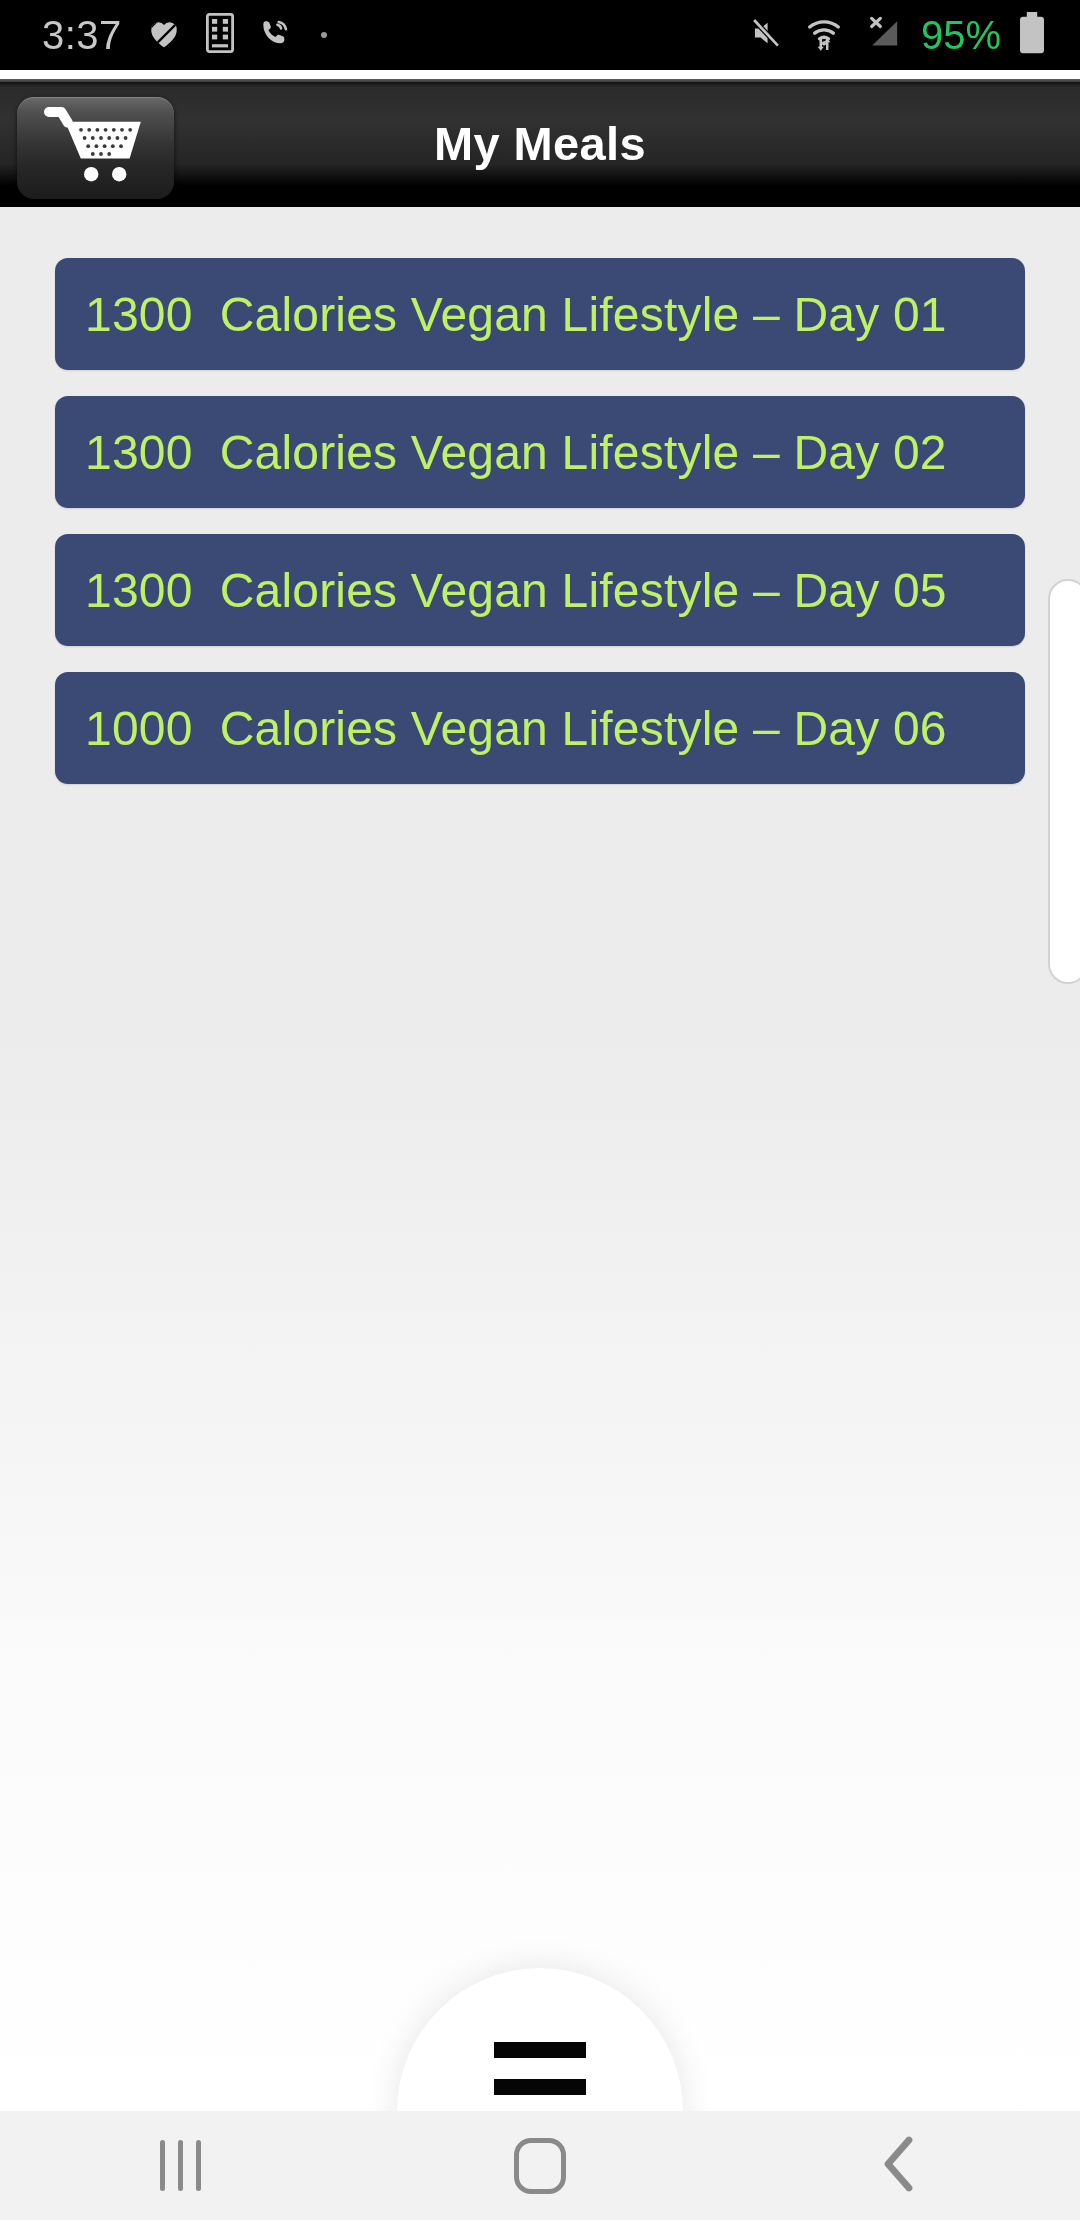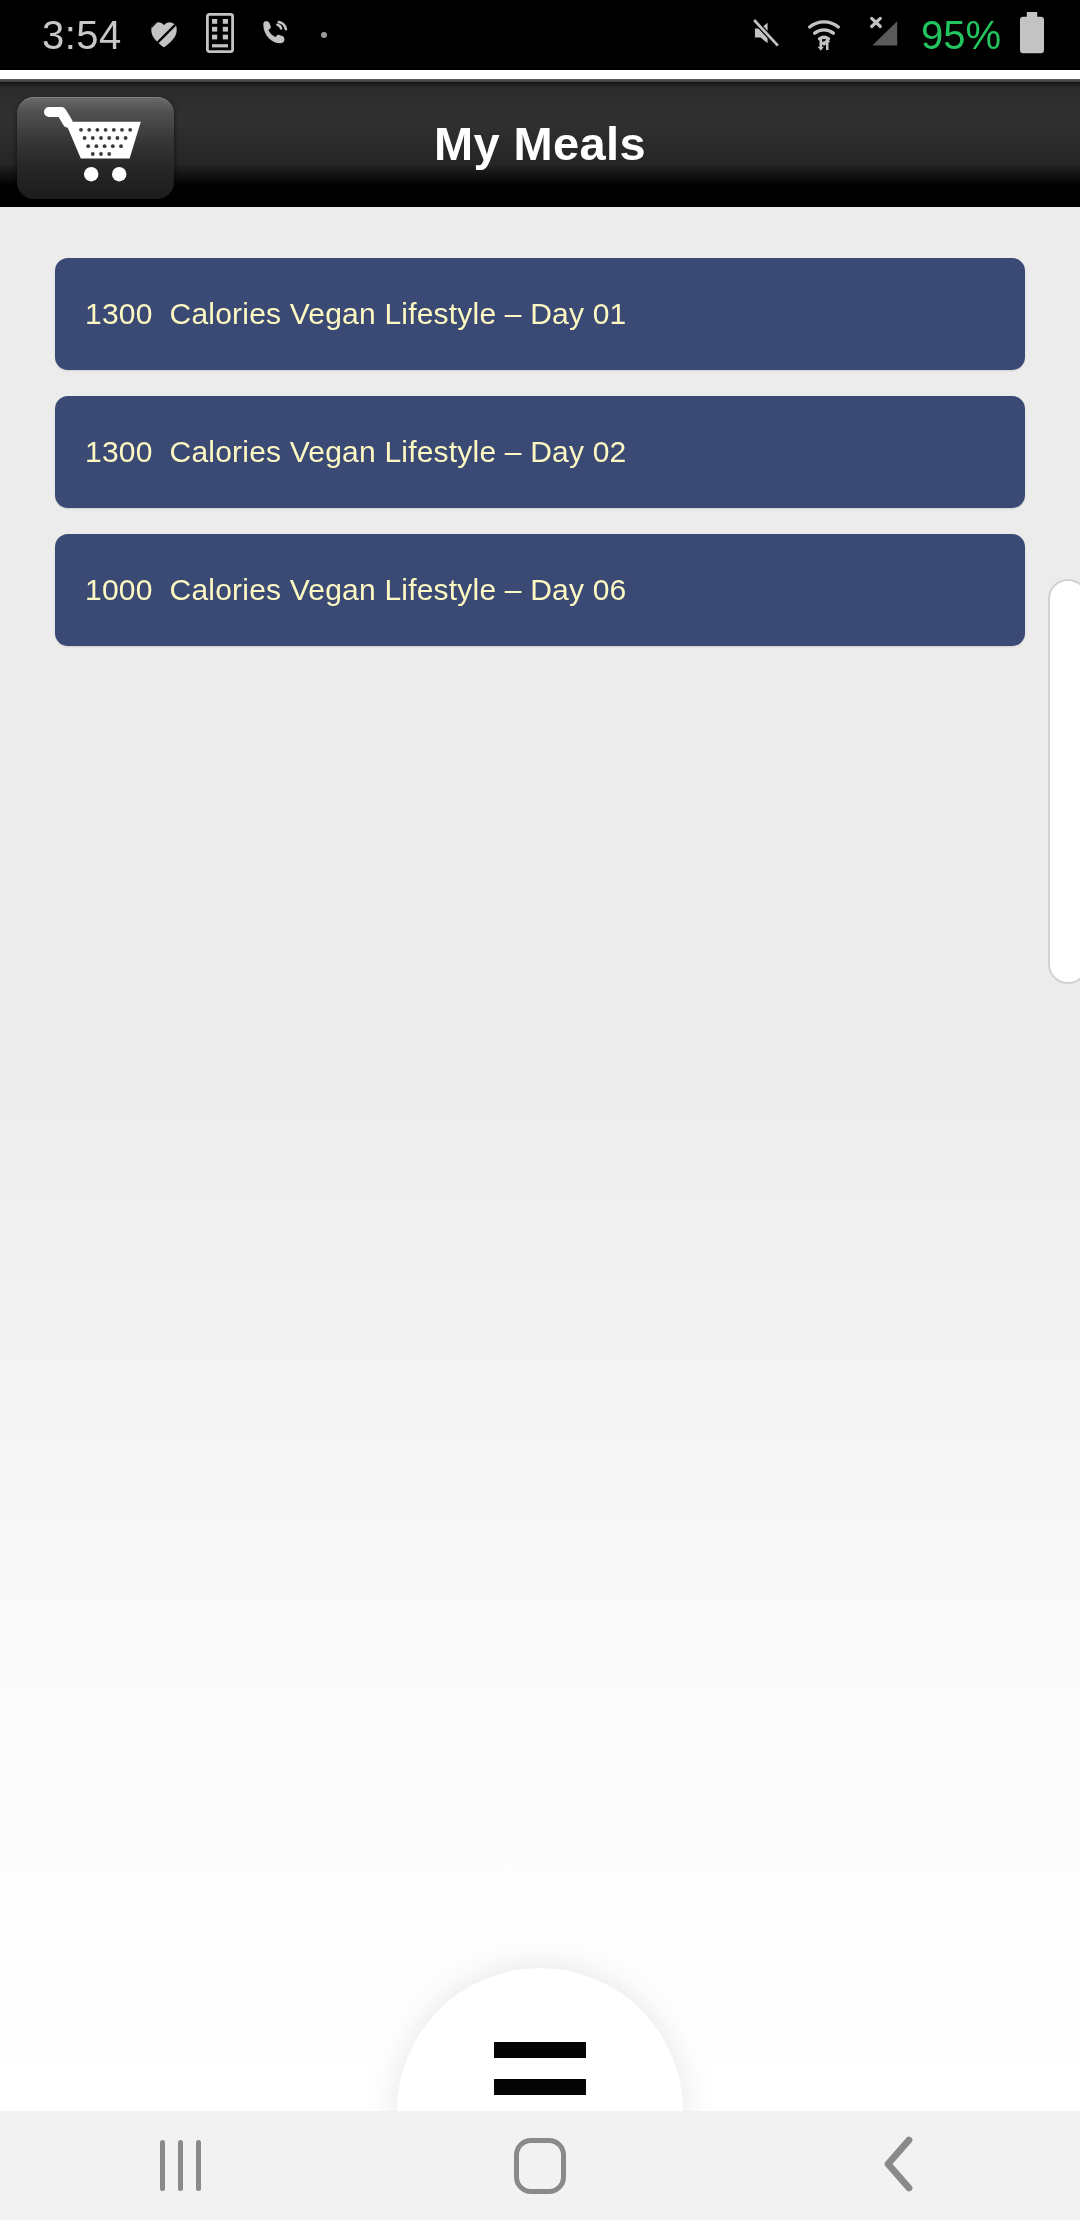--- a/index.html
+++ b/index.html
@@ -56,21 +56,21 @@
     position:relative;
     margin:0 55px 26px 55px;
     height:112px;
     background:#3a4a75;
     border-radius:13px;
     display:flex; align-items:center;
     padding-left:30px;
     box-shadow:0 1px 2px rgba(0,0,0,.12);
   }
   .meal-label {
-    color:#fef9c3; font-size:30px; font-weight:500;
+    color:#bef264; font-size:48px; font-weight:500;
     letter-spacing:0.2px; white-space:pre;
   }
   .scroll-indicator {
     position:absolute; right:-8px; top:372px;
     width:40px; height:405px;
     background:#ffffff;
     border:2px solid #d2d2d2;
     border-radius:22px;
   }
 
@@ -96,21 +96,21 @@
   .recents i { display:block; width:5px; height:51px; background:#8a8a8a; border-radius:3px; }
   .home-sq { width:52px; height:56px; border:5px solid #8a8a8a; border-radius:17px; }
 </style>
 </head>
 <body>
 
 <div id="screen">
 
   <div class="statusbar">
     <div class="sb-left">
-      <span class="sb-clock">3:54</span>
+      <span class="sb-clock">3:37</span>
       <span class="ic">
         <svg width="40" height="38" viewBox="0 0 24 24">
           <defs>
               <clipPath id="hc">
                 <path d="M12 21s-8-5.2-8-10.5A4.5 4.5 0 0 1 12 7a4.5 4.5 0 0 1 8 3.5C20 15.8 12 21 12 21z"></path>
               </clipPath>
             </defs>
           <path d="M12 21s-8-5.2-8-10.5A4.5 4.5 0 0 1 12 7a4.5 4.5 0 0 1 8 3.5C20 15.8 12 21 12 21z" fill="#c3c3c3"></path>
           <g clip-path="url(#hc)" stroke="#000" stroke-width="1.5">
             <line x1="-2" y1="14" x2="18" y2="-6"></line>
@@ -233,20 +233,23 @@
 
   <div class="content">
     <div class="list">
       <div class="meal-card">
         <span class="meal-label">1300  Calories Vegan Lifestyle – Day 01</span>
       </div>
       <div class="meal-card">
         <span class="meal-label">1300  Calories Vegan Lifestyle – Day 02</span>
       </div>
       <div class="meal-card">
+        <span class="meal-label">1300  Calories Vegan Lifestyle – Day 05</span>
+      </div>
+      <div class="meal-card">
         <span class="meal-label">1000  Calories Vegan Lifestyle – Day 06</span>
       </div>
     </div>
     <div class="scroll-indicator"></div>
   </div>
 
   <div class="fab">
     <span class="fab-bar"></span>
     <span class="fab-bar"></span>
     <span class="fab-bar"></span>

